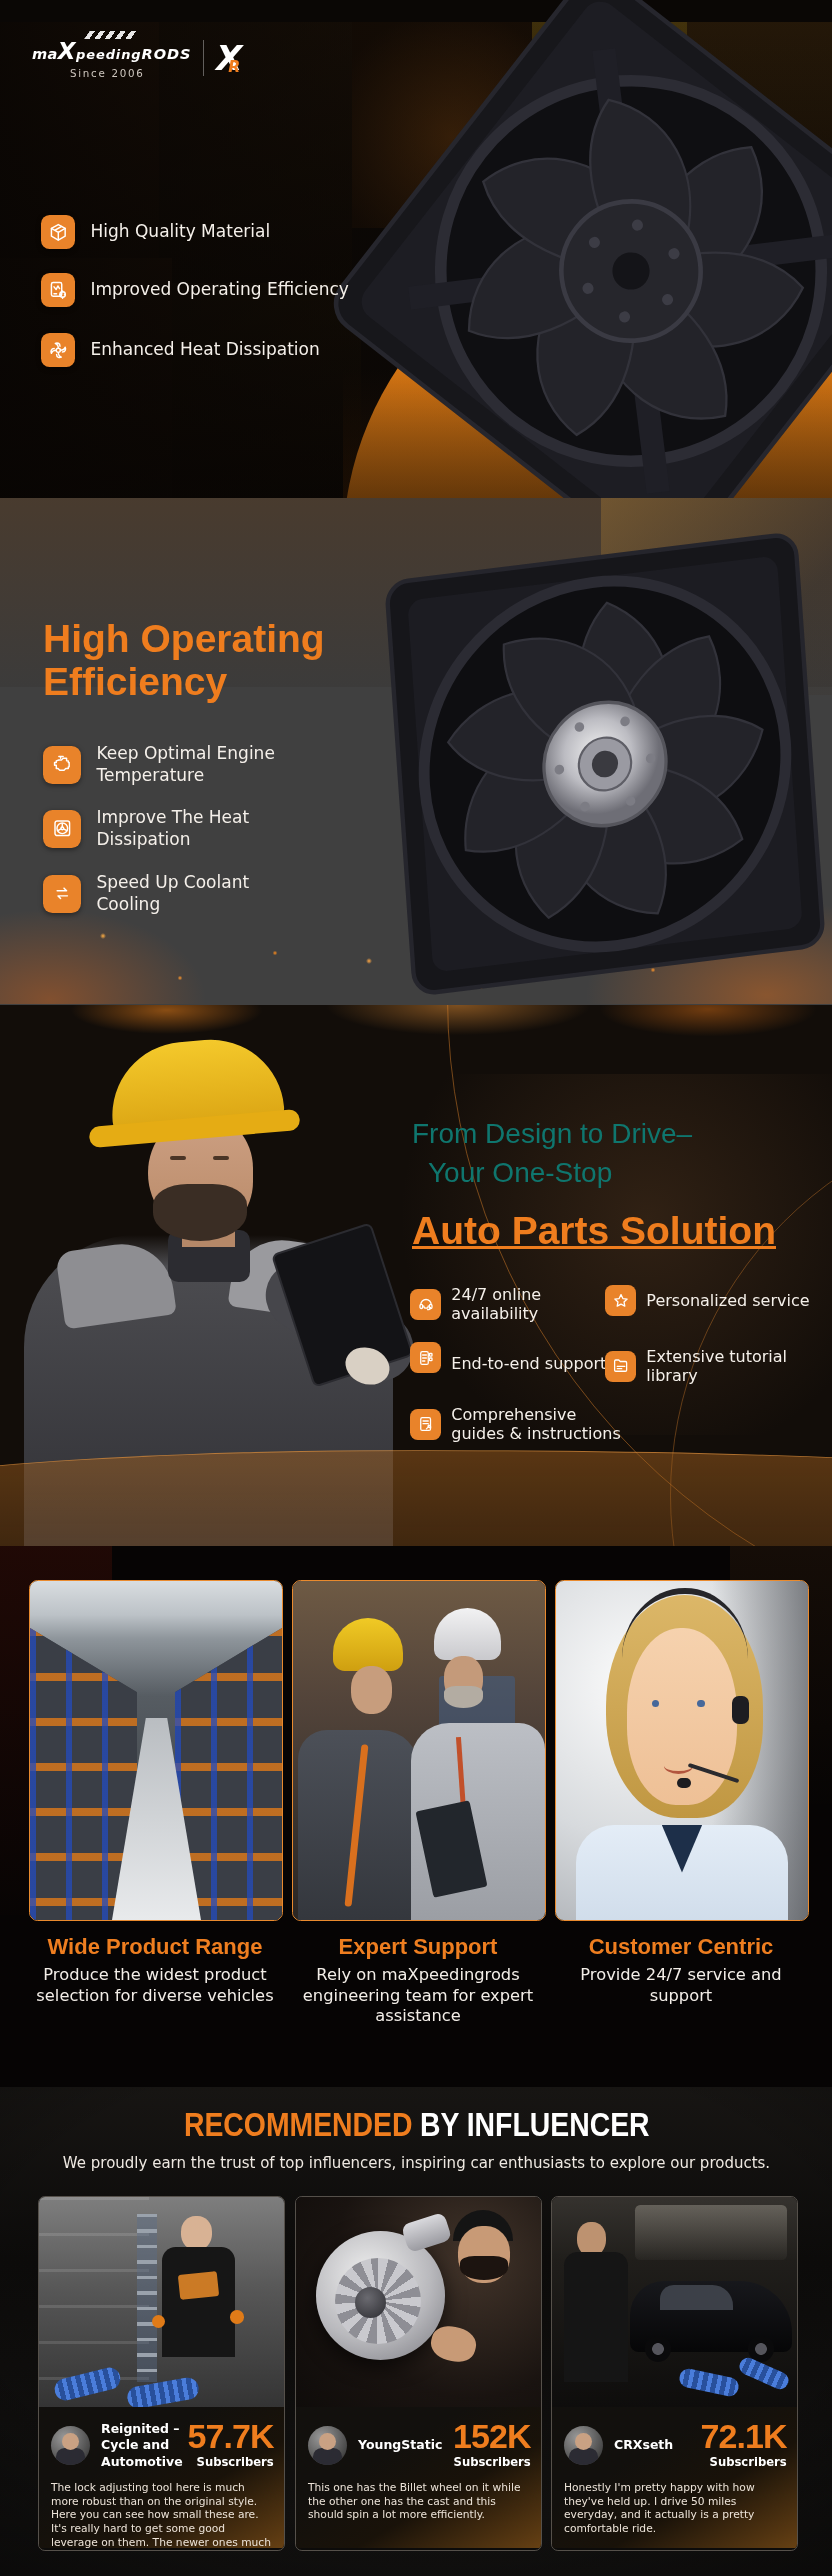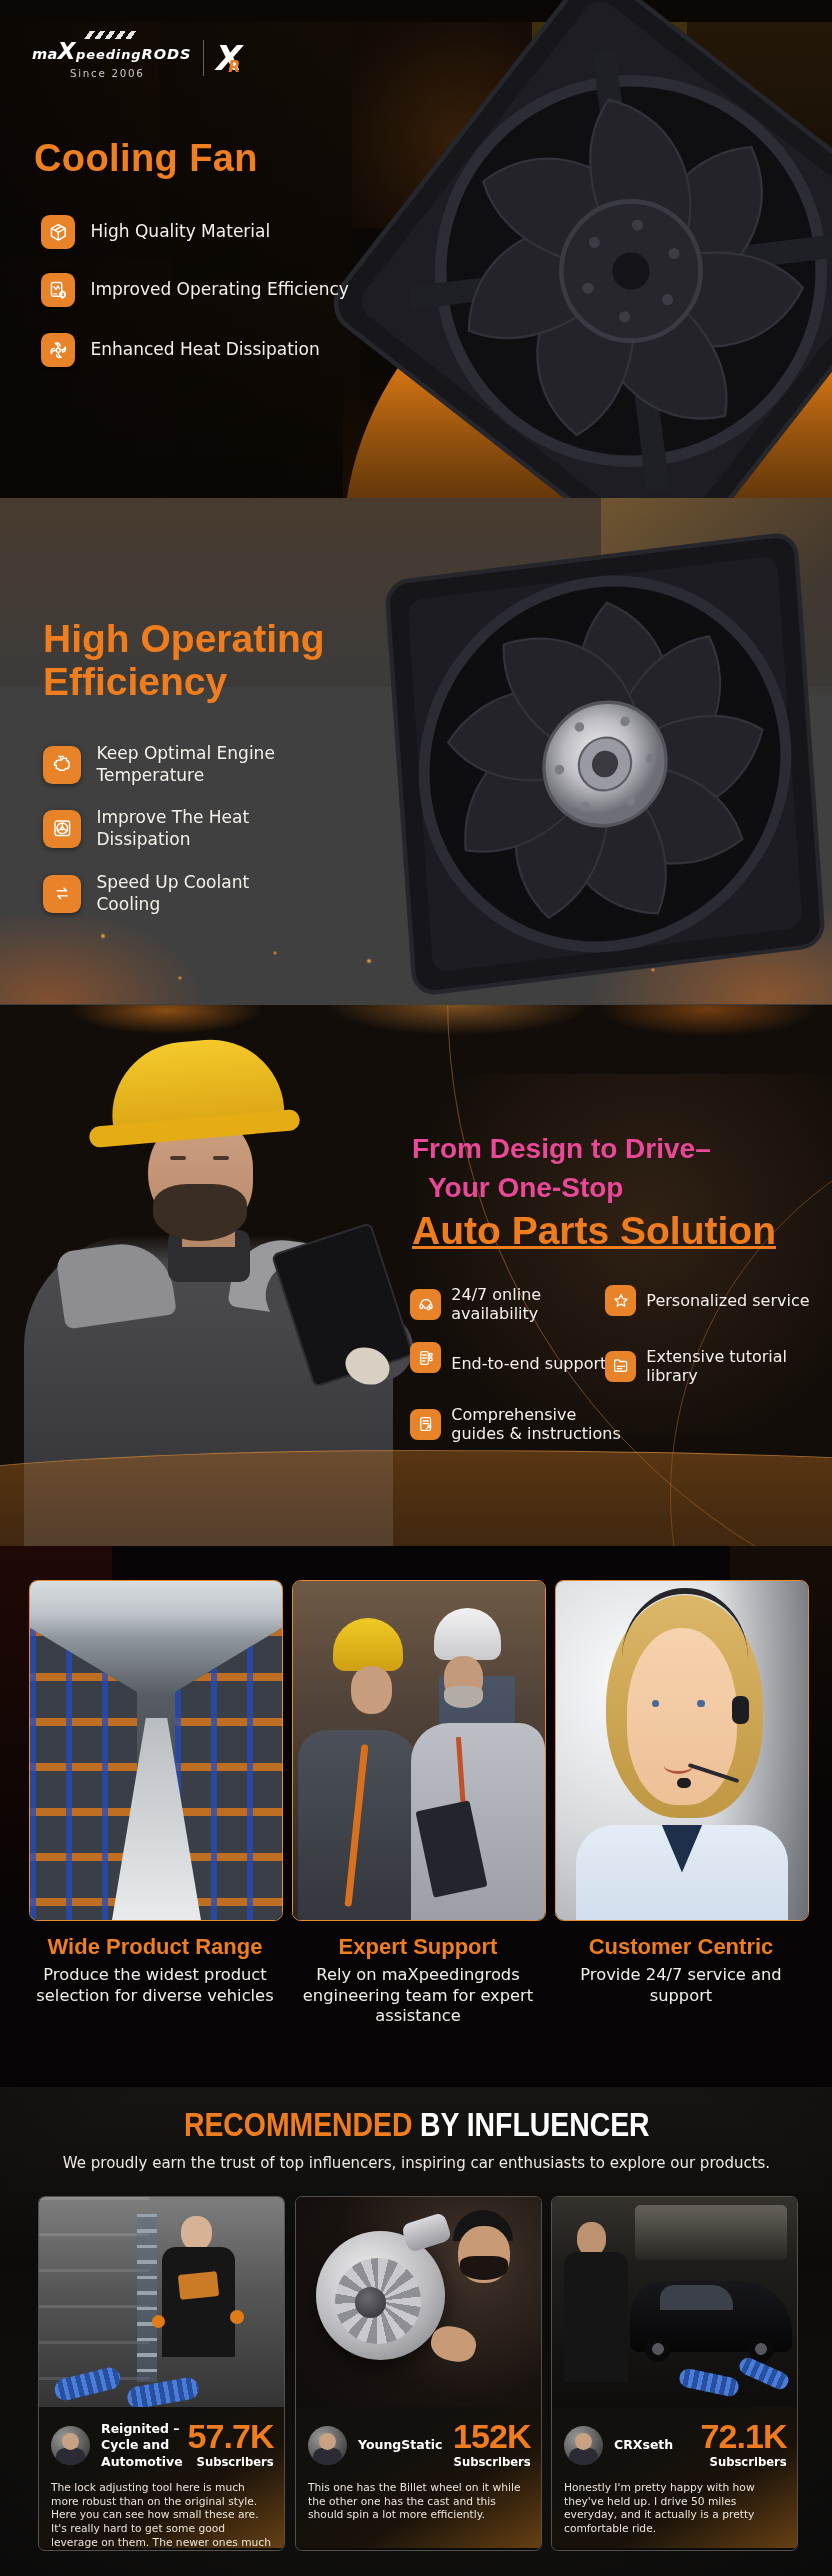--- a/index.html
+++ b/index.html
@@ -28,21 +28,21 @@
             align-items:center;justify-content:center;flex:0 0 auto;box-shadow:0 1.7px 5.2px rgba(0,0,0,.4);}
   .icon-box.lg{width:38px;height:38px;border-radius:9.4px;}
   .icon-box svg{width:20.6px;height:20.6px;stroke:#fff;fill:none;stroke-width:1.7;stroke-linecap:round;stroke-linejoin:round;}
   .feat-label{font-size:17px;color:#f5f0ea;line-height:21.5px;}
   
   .fanwrap{position:absolute;}
   
   .eff-title{font-size:39px;line-height:42px;font-weight:800;color:#ef7d1e;
              font-family:"Liberation Sans",sans-serif;}
   
-  .sol-line{font-size:28px;font-weight:700;color:#ec4899;line-height:38px;font-family:"Liberation Sans",sans-serif;margin-top:15px;}
+  .sol-line{font-size:28px;font-weight:400;color:#0f766e;line-height:38px;font-family:"Liberation Sans",sans-serif;}
   .sol-accent{font-size:39px;font-weight:800;color:#ef7d1e;font-family:"Liberation Sans",sans-serif;}
   .badge-row{position:absolute;display:flex;align-items:center;gap:10.3px;}
   .badge-box{width:31px;height:31px;border-radius:7.7px;background:#e9832a;display:flex;align-items:center;justify-content:center;flex:0 0 auto;}
   .badge-box svg{width:18px;height:18px;stroke:#fff;fill:none;stroke-width:1.7;stroke-linecap:round;stroke-linejoin:round;}
   .badge-label{font-size:16px;color:#f5f0ea;line-height:19px;}
   .curve{position:absolute;border:0.9px solid rgba(238,140,45,.45);border-radius:50%;}
   
   .photo{position:absolute;border:0.9px solid #e98a2e;border-radius:8.6px;overflow:hidden;background:#222;}
   .val-title{position:absolute;text-align:center;font-size:22px;font-weight:800;color:#ee7e20;
              font-family:"Liberation Sans",sans-serif;}
@@ -132,21 +132,20 @@
             <circle cx="110" cy="117.3" r="2.4"></circle>
             <circle cx="90" cy="117.3" r="2.4"></circle>
             <circle cx="80" cy="100" r="2.4"></circle>
             <circle cx="90" cy="82.7" r="2.4"></circle>
             <circle cx="110" cy="82.7" r="2.4"></circle>
           </g>
         <circle cx="100" cy="100" r="8" fill="#141418"></circle>
       </svg>
     </div>
 
-    <div class="abs hero-title" style="left:34px;top:137px;">Cooling Fan</div>
     <div class="feat-row" style="left:41px;top:215px;">
       <div class="icon-box">
         <svg viewBox="0 0 24 24">
             <path d="M12 3l8 4.5v9L12 21l-8-4.5v-9L12 3z"></path>
             <path d="M12 12v9M20 7.5L12 12 4 7.5M16 5.2l-8 4.4"></path>
           </svg>
       </div>
       <div class="feat-label">High Quality Material</div>
     </div>
     <div class="feat-row" style="left:41px;top:273px;">

